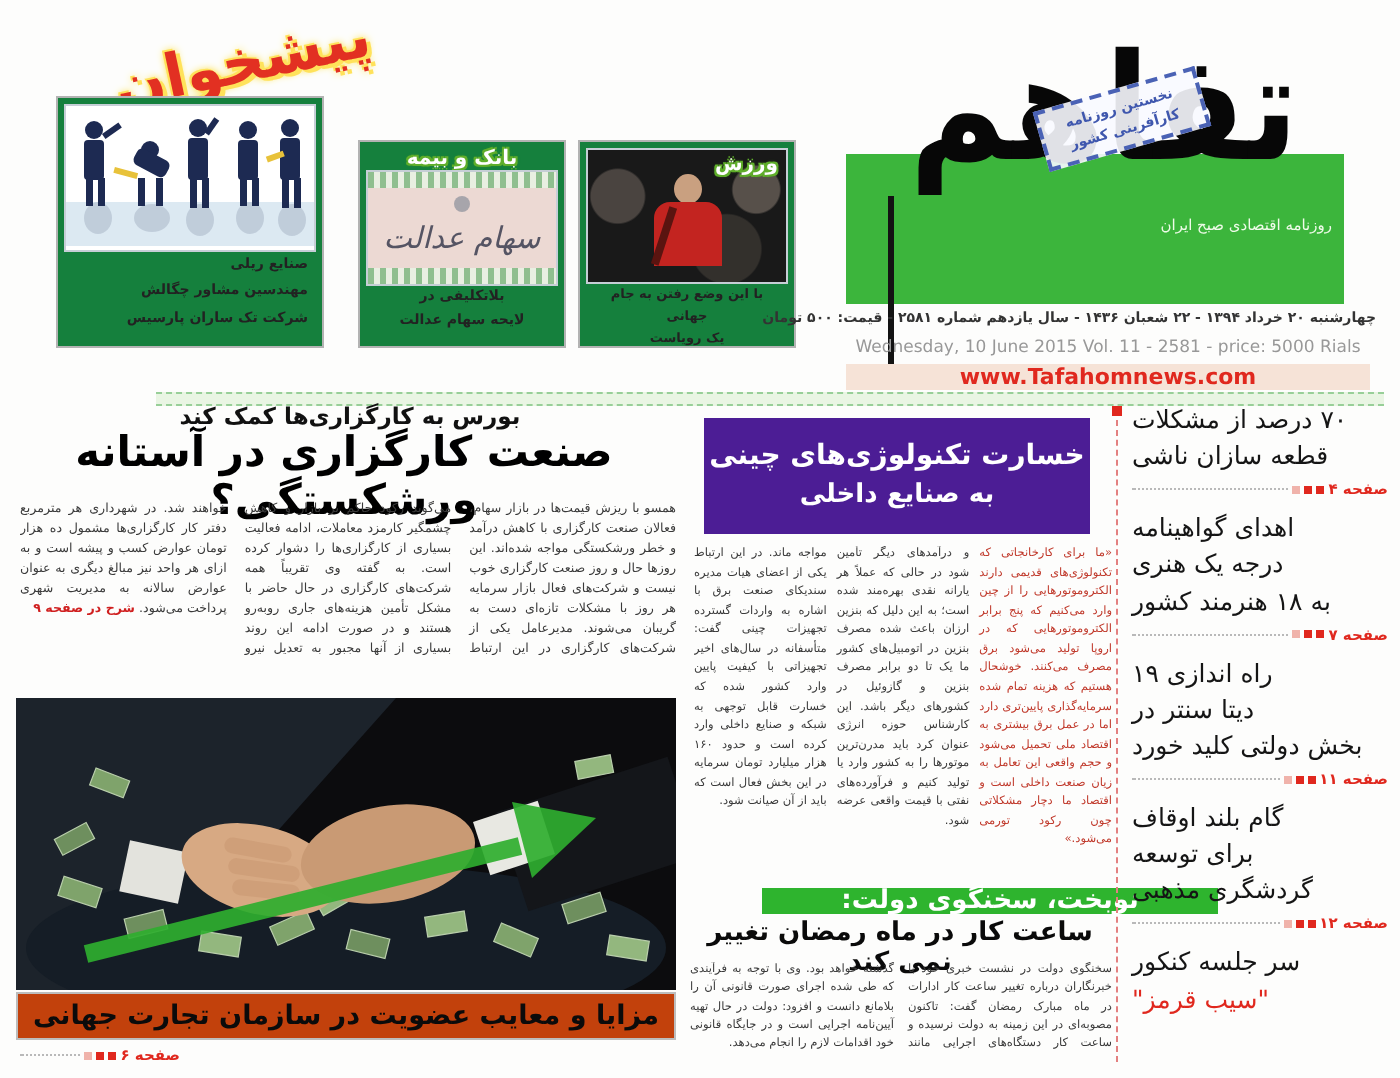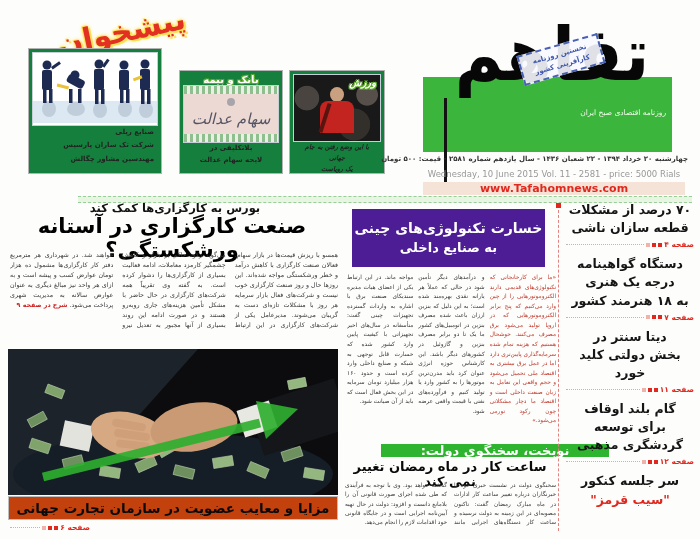--- a/index.html
+++ b/index.html
@@ -83,21 +83,21 @@
   .gov-strip{left:345px;top:444px;width:228px;height:13px;background:#2eb42e;color:#fff;text-align:center;
     line-height:13px;font-size:13px;font-weight:bold;margin-left:36px;}
   .ram-headline{left:338px;top:459px;width:224px;text-align:center;font-size:13px;font-weight:bold;color:#0a0a0a;}
   .ram-body{left:345px;top:481px;width:211px;height:58px;column-count:2;column-gap:7px;
     font-size:5.8px;line-height:1.6;text-align:justify;color:#3a3a3a;overflow:hidden;}
 
   
   .vdiv{left:558px;top:205px;height:326px;width:0;border-left:1px dashed #e38080;}
   .vdiv::before{content:"";position:absolute;top:-2px;left:-3px;width:5px;height:5px;background:#e0281e;}
   .rail{left:566px;top:201px;width:128px;}
-  .rail-item{text-align:center;font-size:12.5px;font-weight:bold;color:#151515;line-height:1.45;}
+  .rail-item{text-align:left;font-size:12.5px;font-weight:normal;color:#151515;line-height:1.45;}
   .rail-item .red{color:#e0281e;}
   .rail .marker{margin:3px 0 6px 0;}
 </style>
 </head>
 <body>
 
 <div class="page">
 
   <div class="abs wm-title">پیشخوان</div>
   <div class="abs wm-site">Pishkhaan.net</div>
@@ -136,39 +136,39 @@
         <g fill="#1d2a52" opacity="0.14">
           <ellipse cx="18" cy="56" rx="7" ry="8"></ellipse>
             <ellipse cx="45" cy="56" rx="9" ry="7"></ellipse>
           <ellipse cx="69" cy="57" rx="7" ry="8"></ellipse>
             <ellipse cx="94" cy="56" rx="7" ry="8"></ellipse>
           <ellipse cx="115" cy="57" rx="7" ry="8"></ellipse>
         </g>
       </svg>
     </div>
     <div class="cap">صنایع ریلی</div>
+    <div class="cap">مهندسین مشاور چگالش</div>
     <div class="cap">شرکت تک ساران پارسیس</div>
-    <div class="cap">مهندسین مشاور چگالش</div>
   </div>
 
   <div class="abs promo" style="left:179px;top:70px;width:104px;height:104px;">
     <div class="bubble">بانک و بیمه</div>
     <div class="art" style="height:56px;">
       <div class="cert">
         <div class="cert-band top"></div>
         <div class="cert-emblem"></div>
         <div class="cert-title">سهام عدالت</div>
         <div class="cert-band bottom"></div>
       </div>
     </div>
     <div class="cap center">بلاتکلیفی در</div>
     <div class="cap center">لایحه سهام عدالت</div>
   </div>
 
-  <div class="abs promo" style="left:289px;top:70px;width:96px;height:104px;font-style:italic;">
+  <div class="abs promo" style="left:289px;top:70px;width:109px;height:104px;">
     <div class="art" style="height:66px;">
       <div class="photo-sport">
         <div class="sp-head"></div>
         <div class="sp-jacket"></div>
         <div class="sp-strap"></div>
         <div class="sp-header bubble">ورزش</div>
       </div>
     </div>
     <div class="cap center" style="font-size:6.5px;">با این وضع رفتن به جام جهانی</div>
     <div class="cap center" style="font-size:6.5px;">یک رویاست</div>
@@ -266,33 +266,34 @@
     </div>
     <div class="marker">
       <span class="pg">صفحه ۴</span>
       <span class="sq"></span>
       <span class="sq"></span>
       <span class="sq lt"></span>
       <span class="dots"></span>
     </div>
 
     <div class="rail-item">
-      <div>دستگاه گواهینامه</div>
+      <div>اهدای گواهینامه</div>
       <div>درجه یک هنری</div>
       <div>به ۱۸ هنرمند کشور</div>
     </div>
     <div class="marker">
       <span class="pg">صفحه ۷</span>
       <span class="sq"></span>
       <span class="sq"></span>
       <span class="sq lt"></span>
       <span class="dots"></span>
     </div>
 
     <div class="rail-item">
+      <div>راه اندازی ۱۹</div>
       <div>دیتا سنتر در</div>
       <div>بخش دولتی کلید خورد</div>
     </div>
     <div class="marker">
       <span class="pg">صفحه ۱۱</span>
       <span class="sq"></span>
       <span class="sq"></span>
       <span class="sq lt"></span>
       <span class="dots"></span>
     </div>

